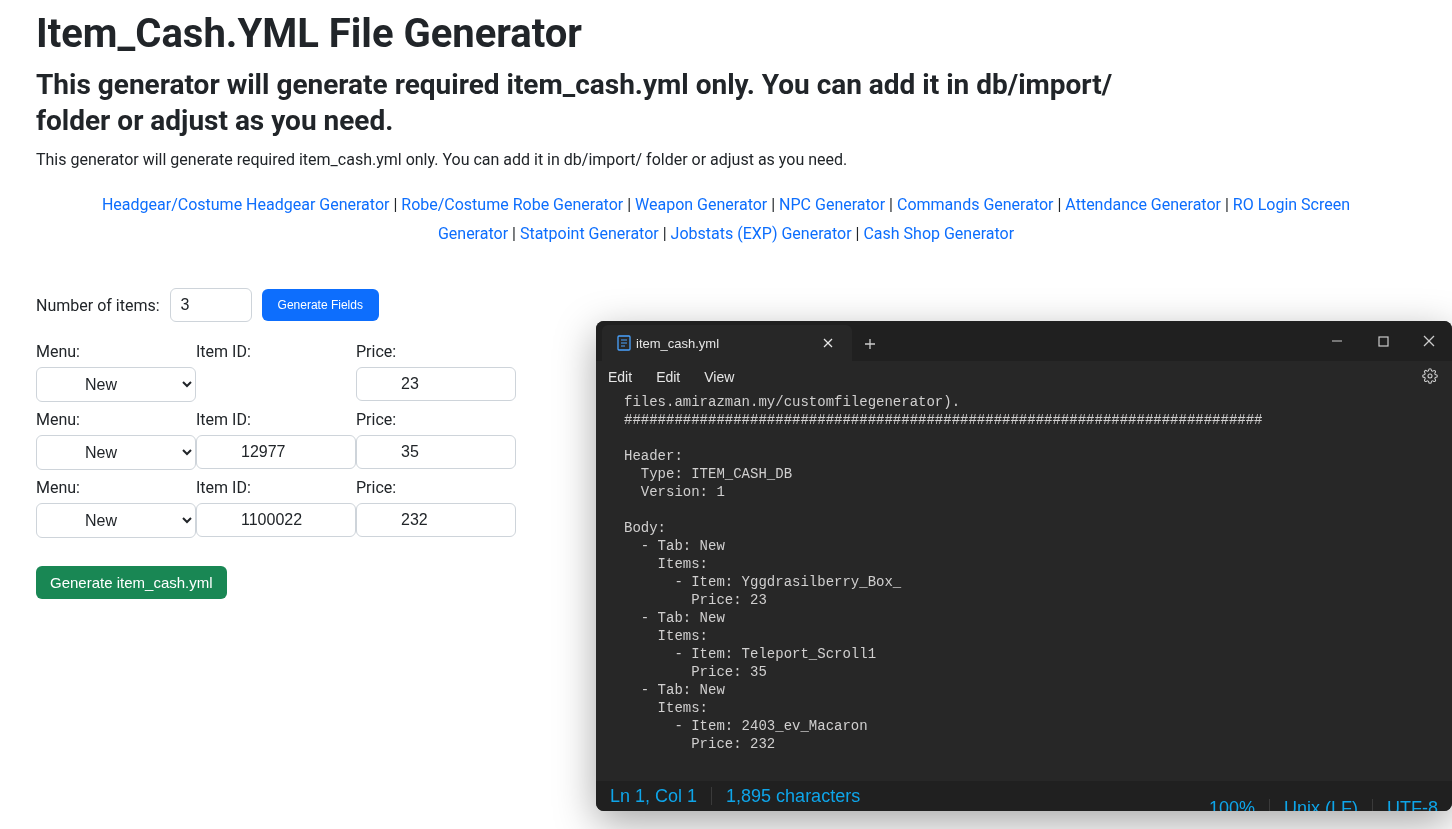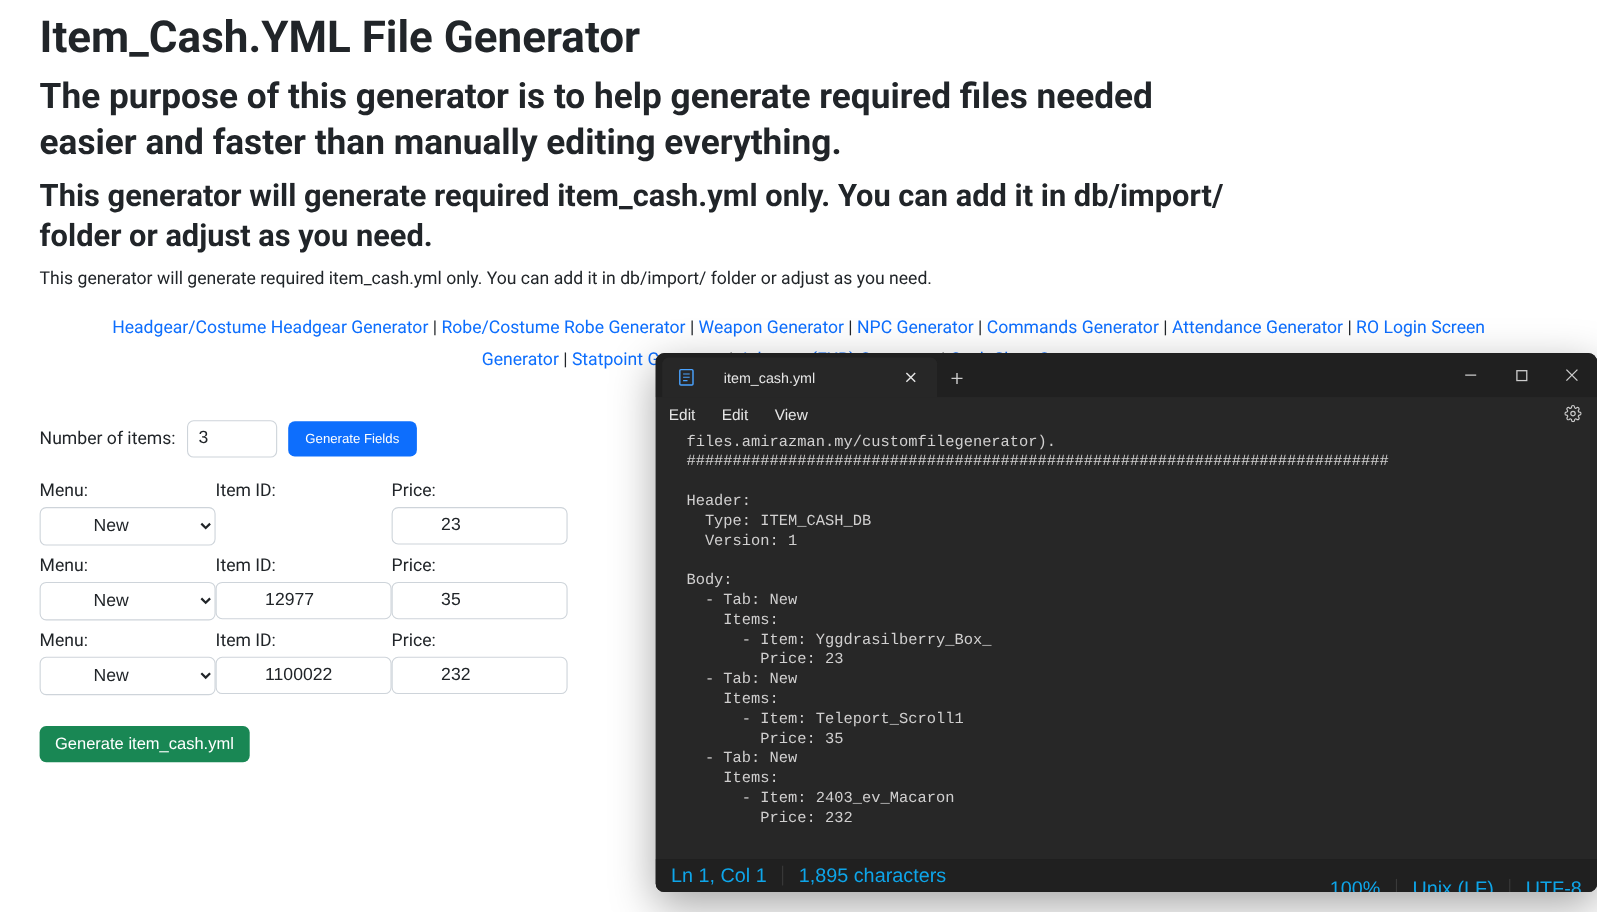--- a/index.html
+++ b/index.html
@@ -114,21 +114,21 @@
   }
   .tabbar {
     height: 40px;
     background: #202020;
     display:flex;
     align-items:stretch;
   }
   .tab {
     display:flex;
     align-items:center;
-    gap:26px;
+    gap:4px;
     padding: 0 14px;
     background: #272727;
     border-top-left-radius: 6px;
     border-top-right-radius: 6px;
     margin: 4px 0 0 6px;
     font-size: 13px;
     color: #e6e6e6;
     min-width: 250px;
     position: relative;
   }
@@ -191,21 +191,20 @@
   }
   .statusbar .sb-sep { width:1px; height:18px; background:#3a3a3a; margin:0 14px; }
   .statusbar .sb-left { display:flex; align-items:center; }
   .statusbar .sb-right { margin-left:auto; display:flex; align-items:center;margin-top:24px; }
 </style>
 </head>
 <body>
 
 <div class="container">
   <h1 class="page-title">Item_Cash.YML File Generator</h1>
-  <h2 class="subtitle">The purpose of this generator is to help generate required files needed easier and faster than manually editing everything.</h2>
   <h3 class="subtitle2">This generator will generate required item_cash.yml only. You can add it in db/import/ folder or adjust as you need.</h3>
   <p class="desc">This generator will generate required item_cash.yml only. You can add it in db/import/ folder or adjust as you need.</p>
 
   <div class="nav-links">
     <a href="#">Headgear/Costume Headgear Generator</a><span class="sep"> | </span>
     <a href="#">Robe/Costume Robe Generator</a><span class="sep"> | </span>
     <a href="#">Weapon Generator</a><span class="sep"> | </span>
     <a href="#">NPC Generator</a><span class="sep"> | </span>
     <a href="#">Commands Generator</a><span class="sep"> | </span>
     <a href="#">Attendance Generator</a><span class="sep"> | </span>

